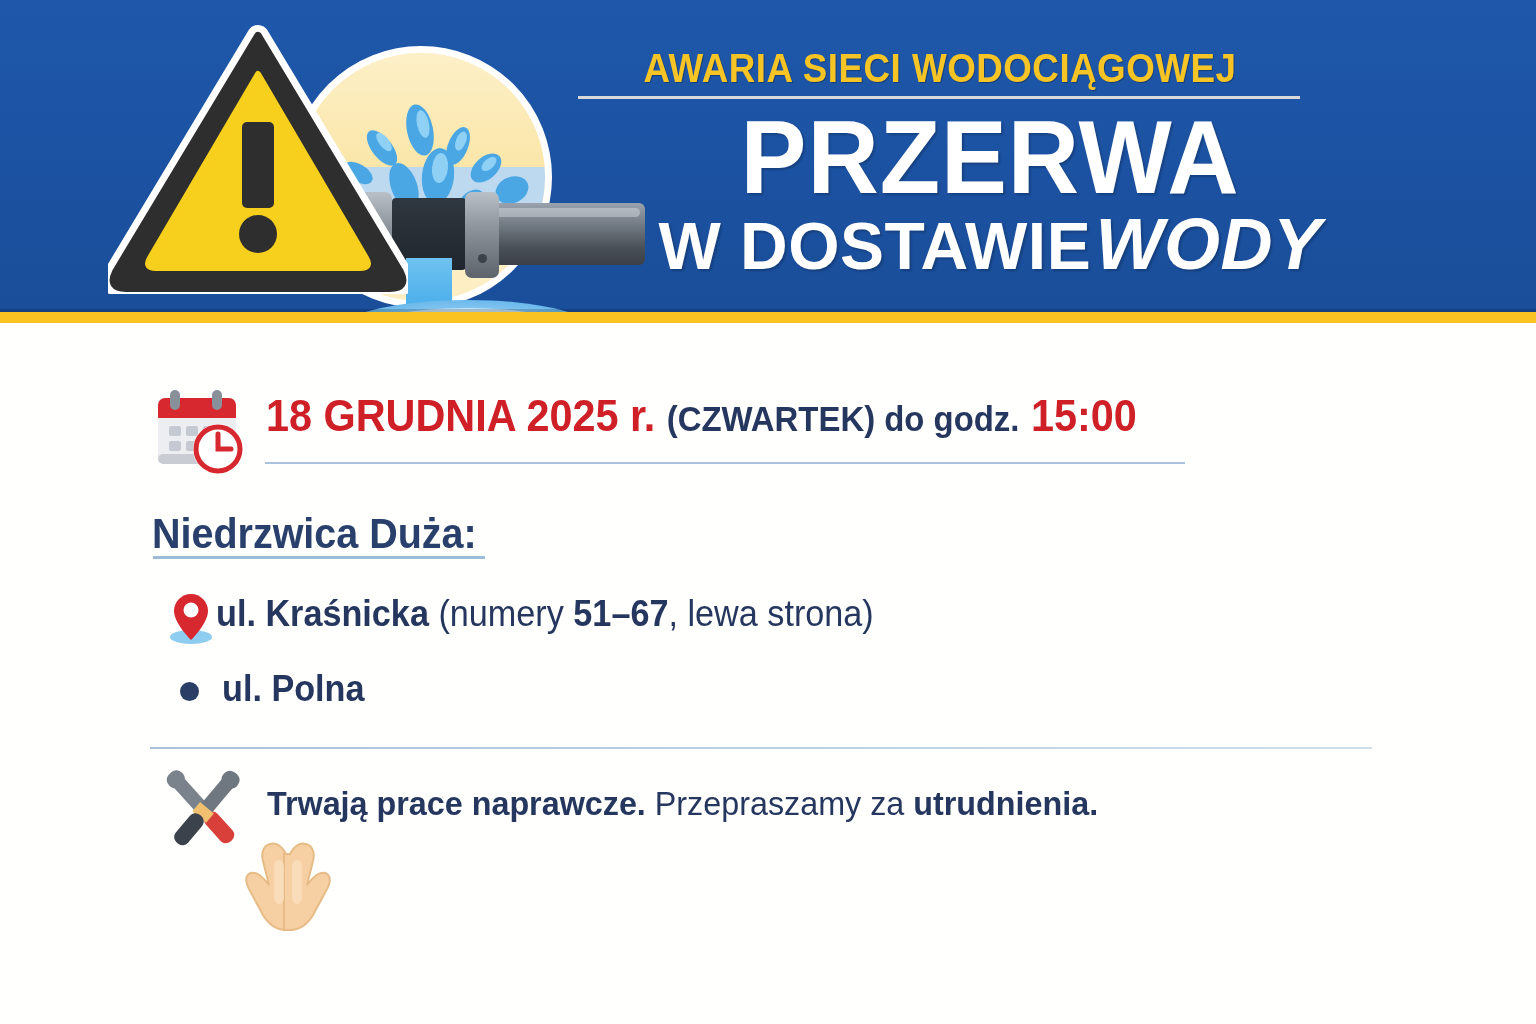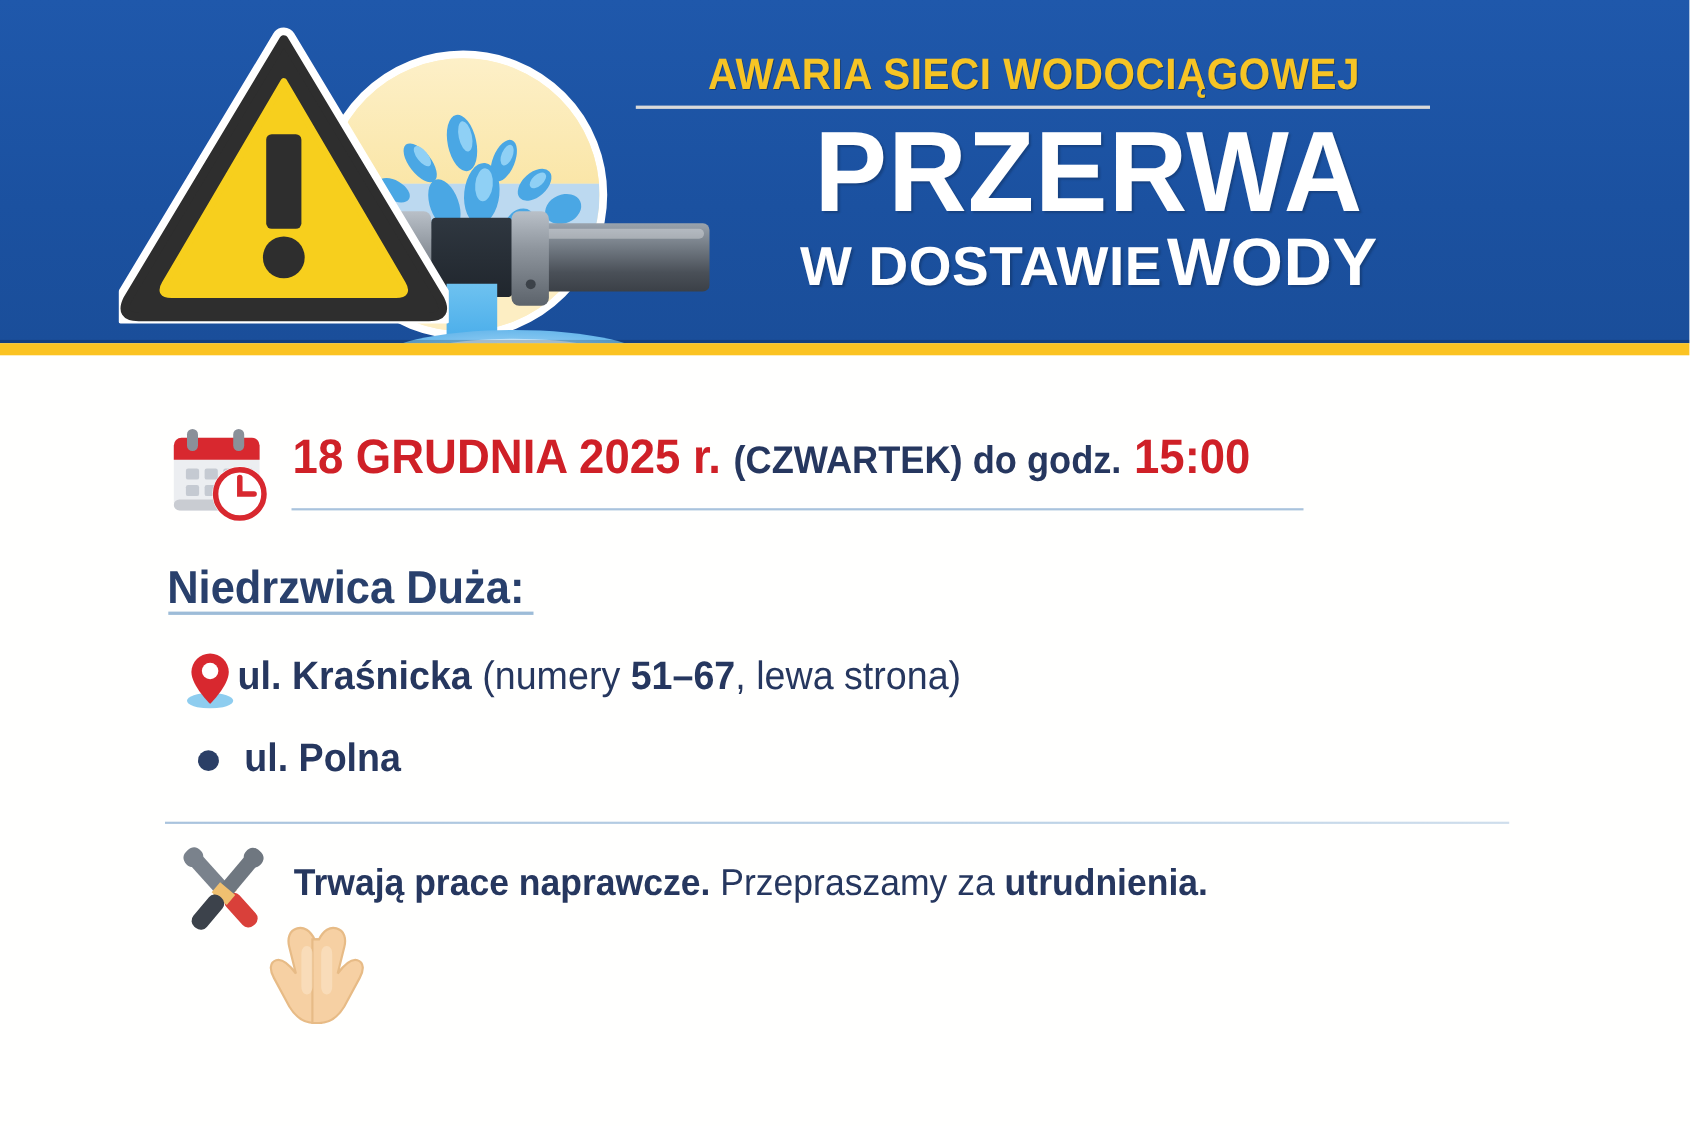--- a/index.html
+++ b/index.html
@@ -114,22 +114,22 @@
     transform:scaleX(.95); transform-origin:center;
     text-shadow:2px 2px 2px rgba(0,0,0,.20);
     white-space:nowrap;
   }
   .title2 {
     position:absolute; left:540px; top:208px; width:900px;
     text-align:center; white-space:nowrap;
     color:#ffffff; line-height:1;
     text-shadow:2px 2px 2px rgba(0,0,0,.20);
   }
-  .title2 .t2a { font-size:50px; font-weight:bold; letter-spacing:.5px; }
-  .title2 .t2b { font-size:61px; font-weight:bold; letter-spacing:.5px; }
+  .title2 .t2a { font-size:66px; font-weight:bold; letter-spacing:.5px; }
+  .title2 .t2b { font-size:72px; font-weight:bold; letter-spacing:.5px;font-style:italic; }
 
   
   .date-row { position:absolute; left:150px; top:382px; height:92px; }
   .cal-icon { position:absolute; left:0; top:2px; width:98px; height:92px; }
   .date-text {
     position:absolute; left:116px; top:12px; white-space:nowrap;
     font-size:44px; font-weight:bold; line-height:1;
     transform:scaleX(.94); transform-origin:left center;
   }
   .d-red { color:#cf2027; }

